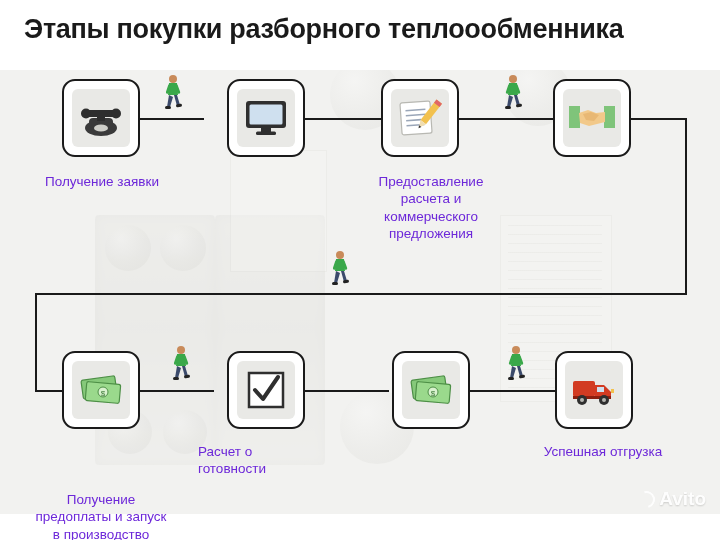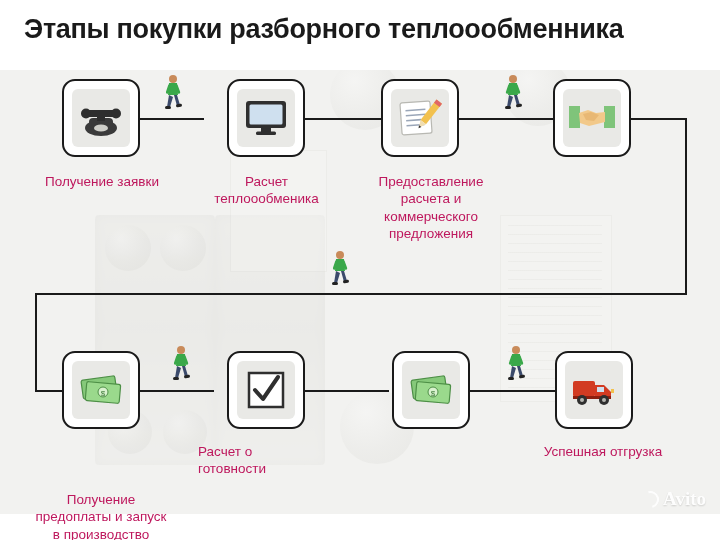--- a/index.html
+++ b/index.html
@@ -93,21 +93,21 @@
     display: flex;
     align-items: center;
     justify-content: center;
   }
   .icon-svg { display: block; }
 
   .caption {
     position: absolute;
     text-align: center;
     font-size: 13.5px;
-    color: #be185d;
+    color: #6d28d9;
     line-height: 1.28;
   }
 
   .walker {
     position: absolute;
     width: 26px;
     height: 36px;
   }
 
   .watermark {
@@ -115,21 +115,20 @@
     right: 14px;
     bottom: 30px;
     display: flex;
     align-items: center;
     gap: 4px;
     color: #ffffff;
     font-size: 19px;
     font-weight: bold;
     opacity: 0.92;
     text-shadow: 0 1px 2px rgba(0,0,0,0.18);
-    font-family: Liberation Serif, serif;
   }
   .wm-mark {
     width: 17px;
     height: 17px;
     border: 2.5px solid #ffffff;
     border-radius: 50%;
     border-left-color: transparent;
     border-bottom-color: transparent;
     transform: rotate(30deg);
     box-sizing: border-box;
@@ -190,22 +189,20 @@
   <div class="node" style="left:227px; top:79px;">
     <div class="inner">
       <svg class="icon-svg" width="42" height="36" viewBox="0 0 42 36">
         <rect x="1" y="1" width="40" height="27" rx="3" fill="#2f2f2f"></rect>
         <rect x="4.5" y="4.5" width="33" height="20" rx="1.5" fill="#cfe0ef"></rect>
         <rect x="16" y="28" width="10" height="4" fill="#2f2f2f"></rect>
         <rect x="11" y="31.5" width="20" height="3.5" rx="1.5" fill="#2f2f2f"></rect>
       </svg>
     </div>
   </div>
-  <div class="caption" style="left:189px; top:173px; width:155px; white-space:pre-line;">Расчет
-теплоообменика</div>
 
   <div class="node" style="left:381px; top:79px;">
     <div class="inner">
       <svg class="icon-svg" width="46" height="40" viewBox="0 0 46 40">
         <rect x="4" y="4" width="30" height="32" rx="2" fill="#ffffff" stroke="#b8b8b2" stroke-width="1.2" transform="rotate(-4 19 20)"></rect>
         <g stroke="#9aa6b8" stroke-width="1.6" transform="rotate(-4 19 20)">
           <line x1="9" y1="12" x2="29" y2="12"></line>
           <line x1="9" y1="17" x2="29" y2="17"></line>
           <line x1="9" y1="22" x2="24" y2="22"></line>
           <line x1="9" y1="27" x2="27" y2="27"></line>

